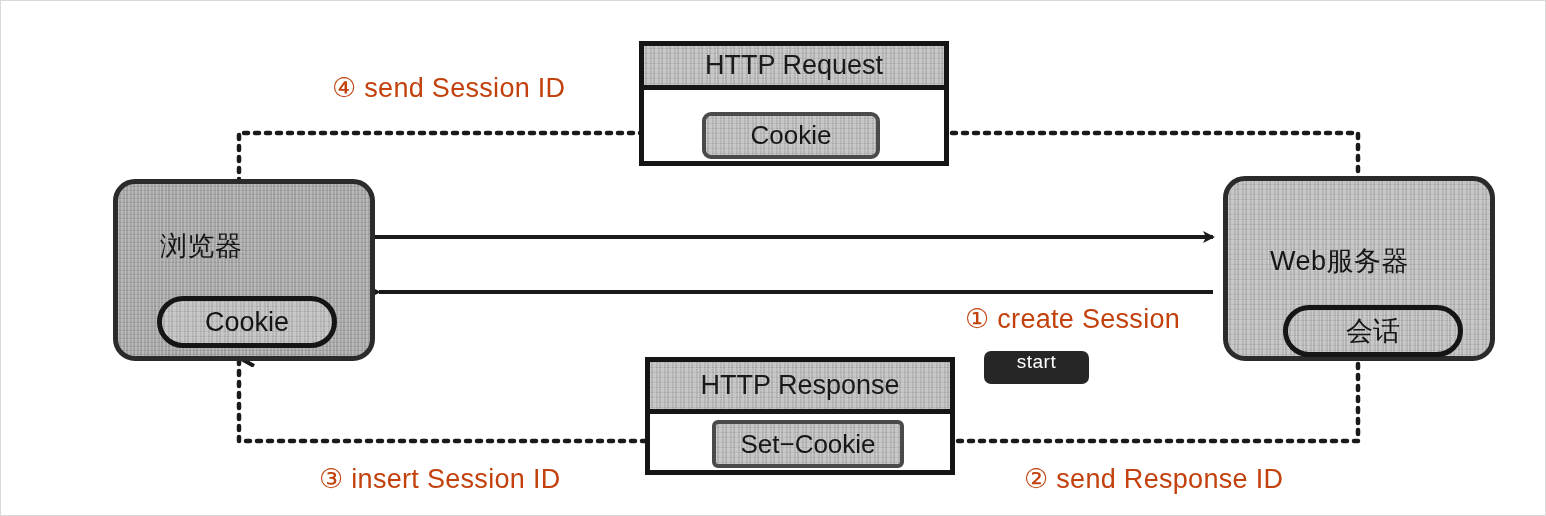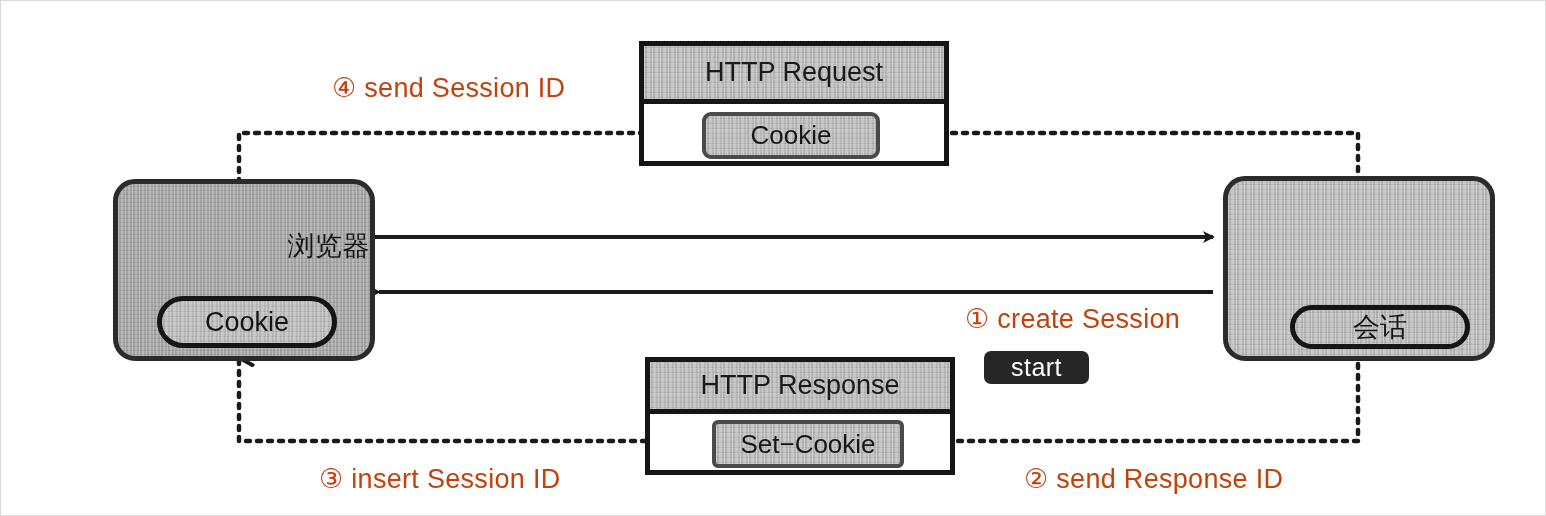--- a/index.html
+++ b/index.html
@@ -33,21 +33,21 @@
 
   
   .node{
     border:5px solid #2b2b2b;
     border-radius:22px;
     box-sizing:border-box;
   }
   .node-label{
     position:absolute;
     left:0;right:0;
-    text-align:right;
+    text-align:left;
     font-size:27px;
     color:#161616;
     letter-spacing:.5px;
     white-space:nowrap;
     margin-left:42px;
   }
 
   
   .capsule{
     position:absolute;
@@ -98,22 +98,22 @@
     white-space:nowrap;
     letter-spacing:.3px;
   }
 
   
   .badge{
     position:absolute;
     background:#262626;
     color:#ffffff;
     border-radius:7px;
-    display:flex;align-items:center;justify-content:center;
-    font-size:25px;
+    display:flex;justify-content:center;
+    font-size:19px;
     letter-spacing:.5px;
   }
 </style>
 </head>
 <body>
 
 <div id="stage">
 
   <svg id="wires" viewBox="0 0 1546 516" xmlns="http://www.w3.org/2000/svg">
     <defs>
@@ -163,27 +163,28 @@
   </svg>
 
   <div class="abs node greyfill" style="left:112px;top:178px;width:262px;height:182px;">
     <div class="node-label" style="top:44px;">浏览器</div>
     <div class="capsule greyfill-light" style="left:39px;top:112px;width:180px;height:52px;">
       <span>Cookie</span>
     </div>
   </div>
 
   <div class="abs node greyfill-light" style="left:1222px;top:175px;width:272px;height:185px;">
-    <div class="capsule greyfill-light" style="left:62px;top:124px;width:180px;height:44px;">
+    <div class="node-label" style="top:62px;">Web服务器</div>
+    <div class="capsule greyfill-light" style="left:55px;top:124px;width:180px;height:52px;">
       <span>会话</span>
     </div>
   </div>
 
   <div class="abs msgbox" style="left:638px;top:40px;width:310px;height:125px;">
-    <div class="msgbox-head greyfill-light" style="height:58px;">
+    <div class="msgbox-head greyfill-light" style="height:44px;">
       <span>HTTP Request</span>
     </div>
     <div class="msgbox-body" style="top:58px;height:67px;">
       <div class="field greyfill-light" style="left:58px;top:8px;width:178px;height:47px;">
         <span>Cookie</span>
       </div>
     </div>
   </div>
 
   <div class="abs msgbox" style="left:638px;top:356px;width:310px;height:118px;margin-left:6px;">

